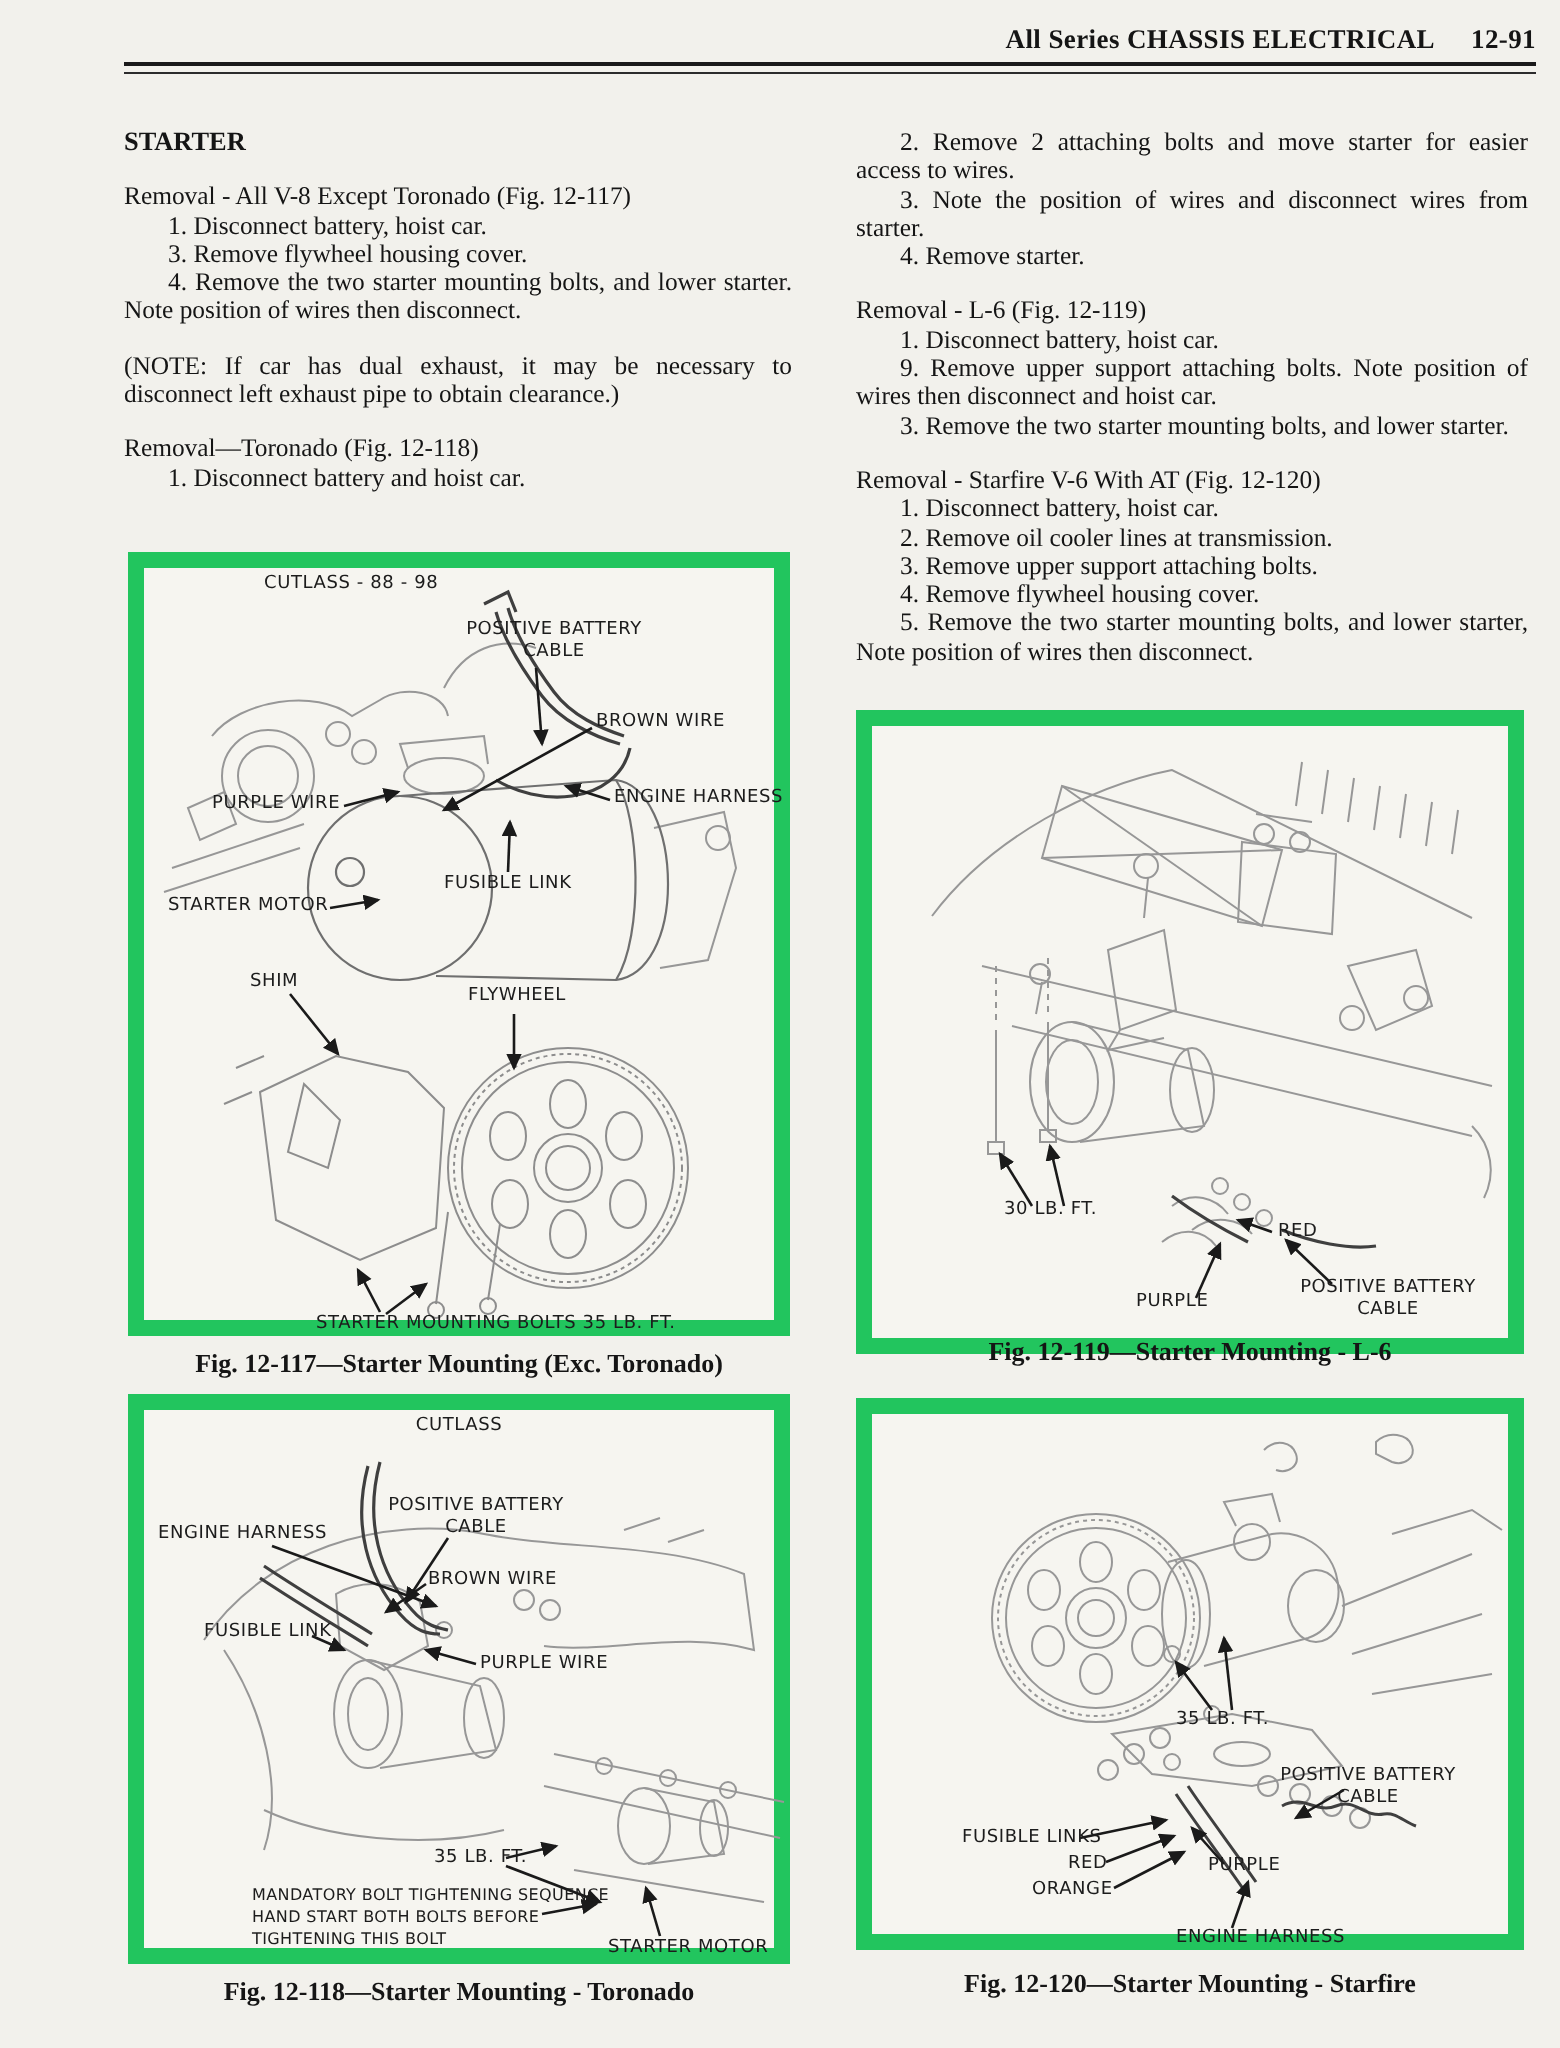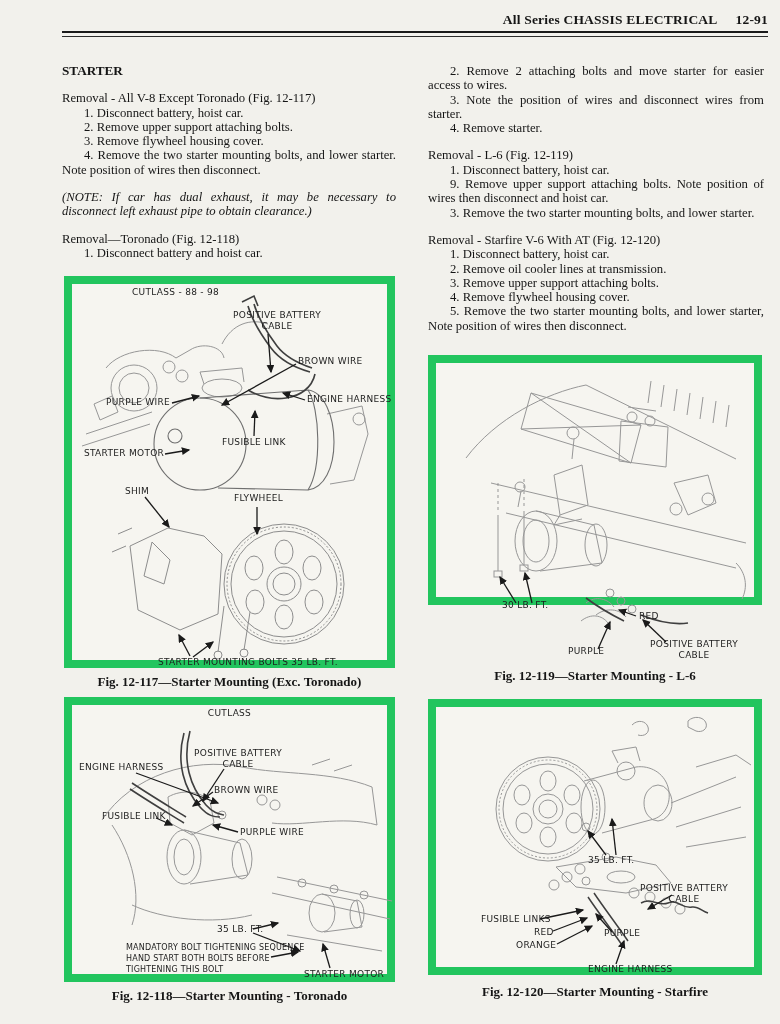--- a/index.html
+++ b/index.html
@@ -16,56 +16,55 @@
   .rule{
     position:absolute;top:31px;left:62px;width:706px;height:3px;
     border-top:2px solid #1a1a1a;border-bottom:1px solid #2c2c2c;
   }
   .col{position:absolute;top:64px;font-size:12.7px;line-height:14.3px;text-align:justify;}
   .col-left{left:62px;width:334px;}
   .col-right{left:428px;width:336px;}
   .sec{font-weight:bold;font-size:13.2px;margin:0 0 13px 0;text-align:left;}
   .h{font-weight:normal;margin:13px 0 0 0;text-align:left;}
   p.step{margin:0;text-indent:22px;}
-  p.note{margin:13px 0 0 0;font-style:italic;}
+  p.note{margin:13px 0 0 0;}
   .figbox{
     position:absolute;background:#f6f5f0;border:8px solid #22c55e;box-sizing:border-box;
   }
   .figbox svg{position:absolute;left:0;top:0;}
   .fl{
     position:absolute;font-family:"DejaVu Sans", sans-serif;
     font-size:9px;letter-spacing:.3px;color:#1c1c1c;white-space:nowrap;line-height:11px;
   }
   .fl.small{font-size:8px;letter-spacing:.2px;}
   .fl.ctr{text-align:center;white-space:normal;}
   .cap{
     position:absolute;font-weight:bold;font-size:13px;text-align:center;
   }
   #fig117{left:64px;top:276px;width:331px;height:392px;}
   #cap117{left:64px;top:674px;width:331px;}
   #fig118{left:64px;top:697px;width:331px;height:285px;}
   #cap118{left:64px;top:988px;width:331px;}
-  #fig119{left:428px;top:355px;width:334px;height:250px;}
+  #fig119{left:428px;top:355px;width:334px;height:322px;}
   #cap119{left:428px;top:668px;width:334px;}
   #fig120{left:428px;top:699px;width:334px;height:276px;}
   #cap120{left:428px;top:984px;width:334px;}
 </style>
 </head>
 <body>
 
 <div class="hdr">
   <span>All Series CHASSIS ELECTRICAL</span><span class="pg">12-91</span>
 </div>
 <div class="rule"></div>
 
 <div class="col col-left">
   <div class="sec">STARTER</div>
   <div class="h">Removal - All V-8 Except Toronado (Fig. 12-117)</div>
   <p class="step">1. Disconnect battery, hoist car.</p>
-  <p class="step">2. Remove upper support attaching bolts.</p>
   <p class="step">3. Remove flywheel housing cover.</p>
   <p class="step">4. Remove the two starter mounting bolts, and lower starter. Note position of wires then disconnect.</p>
   <p class="note">(NOTE: If car has dual exhaust, it may be necessary to disconnect left exhaust pipe to obtain clearance.)</p>
   <div class="h">Removal—Toronado (Fig. 12-118)</div>
   <p class="step">1. Disconnect battery and hoist car.</p>
 </div>
 
 <div class="col col-right">
   <p class="step">2. Remove 2 attaching bolts and move starter for easier access to wires.</p>
   <p class="step">3. Note the position of wires and disconnect wires from starter.</p>

